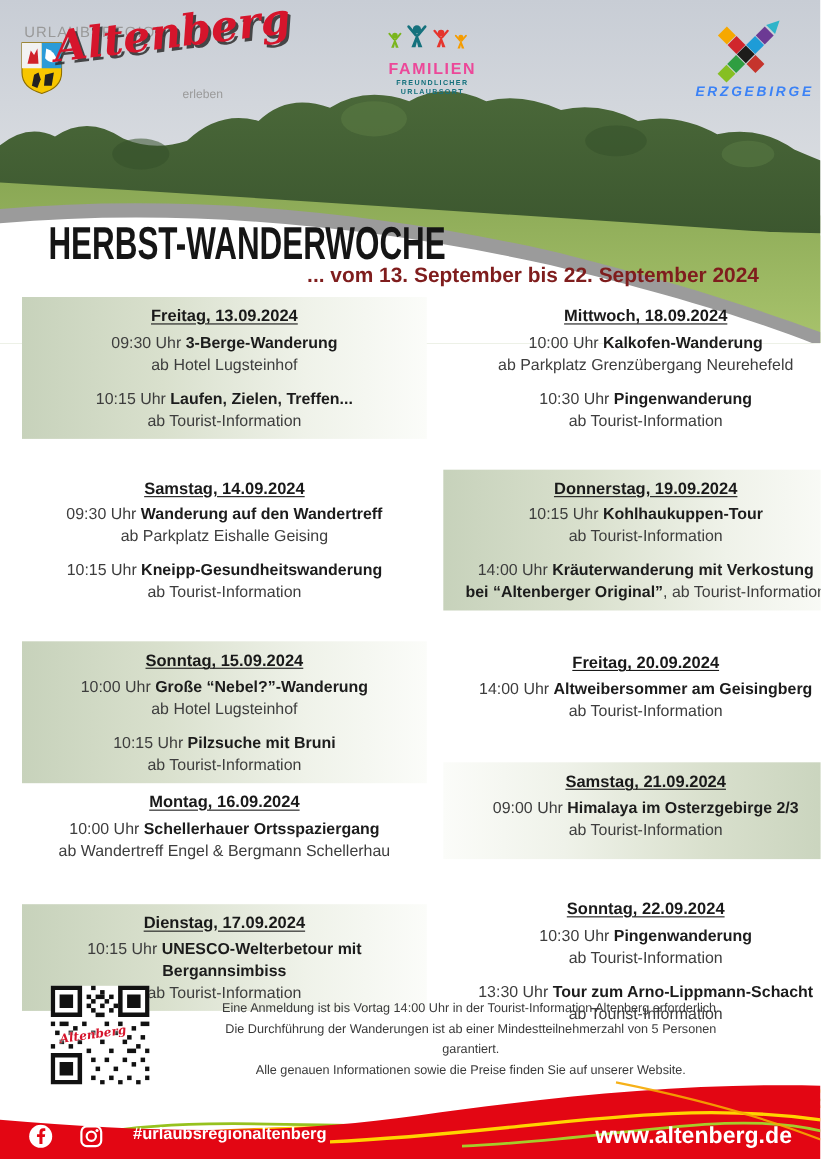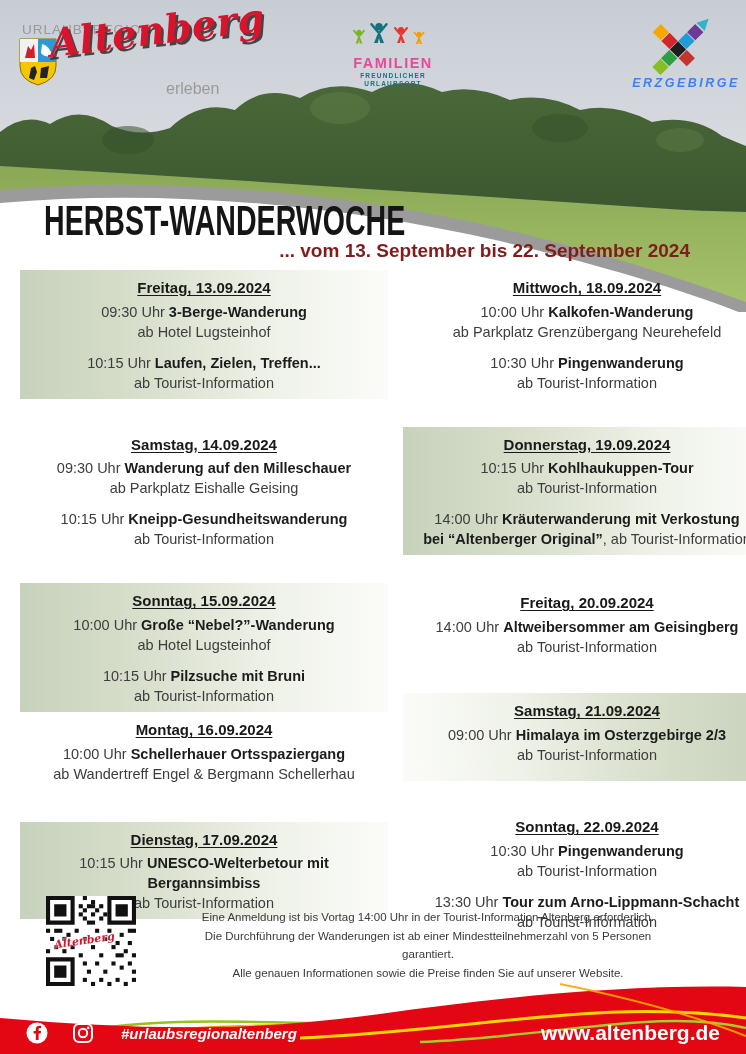--- a/index.html
+++ b/index.html
@@ -9,21 +9,21 @@
 
   
   .photo { position:absolute; top:0; left:0; width:746px; height:312px; }
   .photo svg { display:block; }
 
   
   .logo-altenberg { position:absolute; left:16px; top:12px; width:230px; height:92px; }
   .logo-altenberg .urlaub { position:absolute; left:6px; top:10px; color:#999; font-weight:normal; font-size:13.5px; letter-spacing:1px; }
   .logo-altenberg .shield { position:absolute; left:3px; top:26px; }
   .logo-altenberg .script { position:absolute; left:36px; top:8px; font-family:"DejaVu Serif", serif; font-style:italic; font-weight:bold; font-size:39px; color:#d6152c; transform:rotate(-7deg); transform-origin:left bottom; text-shadow:2px 3px 0 rgba(45,45,45,.85); white-space:nowrap; }
-  .logo-altenberg .erleben { position:absolute; left:150px; top:68px; color:#9a9a9a; font-size:16px; }
+  .logo-altenberg .erleben { position:absolute; left:150px; top:68px; color:#9a9a9a; font-size:11px; }
 
   .logo-familien { position:absolute; left:341px; top:20px; width:104px; text-align:center; }
   .logo-familien .fam-title { color:#ec4899; font-weight:bold; font-size:14.5px; letter-spacing:1.5px; margin-top:1px; }
   .logo-familien .fam-sub { color:#15717d; font-weight:bold; font-size:6.5px; letter-spacing:1.2px; margin-top:1px; }
 
   .logo-erz { position:absolute; left:628px; top:14px; width:116px; text-align:center; }
   .logo-erz .erz-title { color:#3b82f6; font-weight:bold; font-size:12.5px; letter-spacing:2.5px; margin-top:0;font-style:italic; }
 
   
   .main-title { position:absolute; left:44px; top:200px; font-size:42px; line-height:1; font-weight:bold; color:#151515; letter-spacing:0; transform:scaleX(.68); transform-origin:left top; white-space:nowrap; }
@@ -43,21 +43,21 @@
   .et { font-weight:bold; color:#1c1c1c; }
 
   
   .qr { position:absolute; left:46px; top:896px; width:90px; height:90px; }
   .qr-overlay { position:absolute; left:8px; top:38px; font-family:"DejaVu Serif", serif; font-style:italic; font-weight:bold; font-size:11px; color:#d6152c; transform:rotate(-8deg); text-shadow:0 0 2px #fff,0 0 2px #fff; }
   .notes { position:absolute; left:178px; top:908px; width:500px; text-align:center; font-size:11.5px; color:#3a3a3a; line-height:1.62; }
 
   
   .band { position:absolute; left:0; bottom:0; width:746px; height:76px; }
   .band-content { position:absolute; left:0; right:0; bottom:9px; padding:0 26px; display:flex; justify-content:space-between; align-items:center; }
-  .social { display:flex; align-items:center; gap:24px;font-style:italic; }
+  .social { display:flex; align-items:flex-start; gap:24px; }
   .hashtag { color:#fff; font-weight:bold; font-size:15px; margin-left:3px; }
   .website { color:#fff; font-weight:bold; font-size:21px; }
 </style>
 </head>
 <body>
 
 <div class="page">
 
   <div class="photo">
     <svg width="746" height="312" viewBox="0 0 746 312">
@@ -178,21 +178,21 @@
         <div class="entry">
           <div class="l1"><span class="time">10:15 Uhr</span><span class="et">Laufen, Zielen, Treffen...</span></div>
 
           <div class="loc">ab Tourist-Information</div>
         </div>
       </div>
 
       <div class="block" style="min-height:100px;margin-bottom:28px;">
         <div class="date">Samstag, 14.09.2024</div>
         <div class="entry">
-          <div class="l1"><span class="time">09:30 Uhr</span><span class="et">Wanderung auf den Milleschauer</span></div>
+          <div class="l1"><span class="time">09:30 Uhr</span><span class="et">Wanderung auf den Wandertreff</span></div>
           <div class="loc">ab Parkplatz Eishalle Geising</div>
         </div>
         <div class="entry">
           <div class="l1"><span class="time">10:15 Uhr</span><span class="et">Kneipp-Gesundheitswanderung</span></div>
           <div class="loc">ab Tourist-Information</div>
         </div>
       </div>
 
       <div class="block green-l" style="min-height:106px;">
         <div class="date">Sonntag, 15.09.2024</div>

